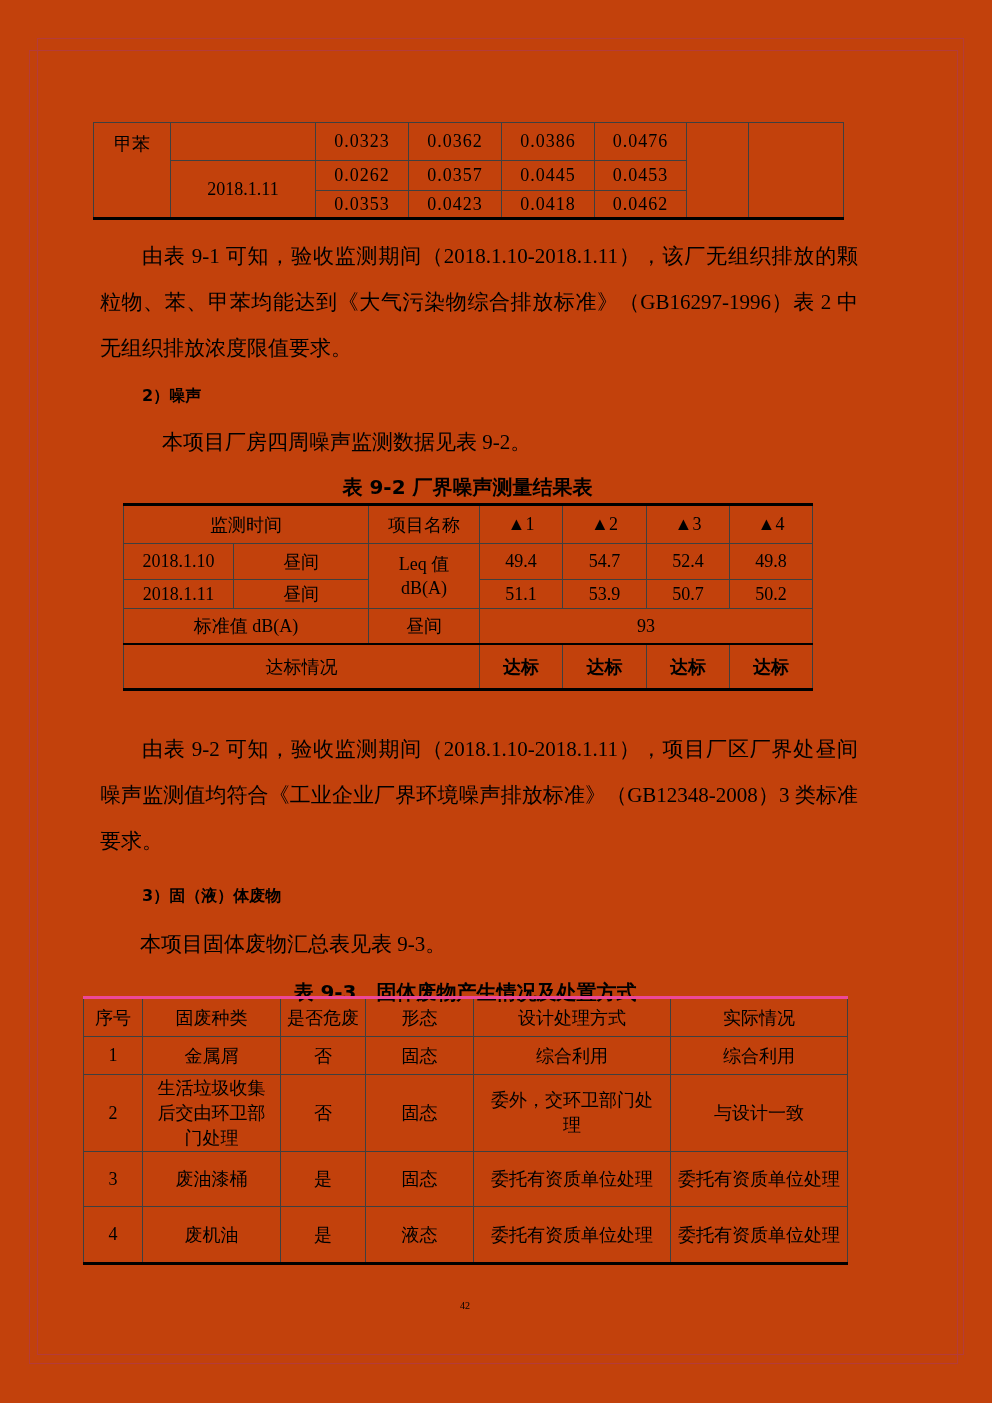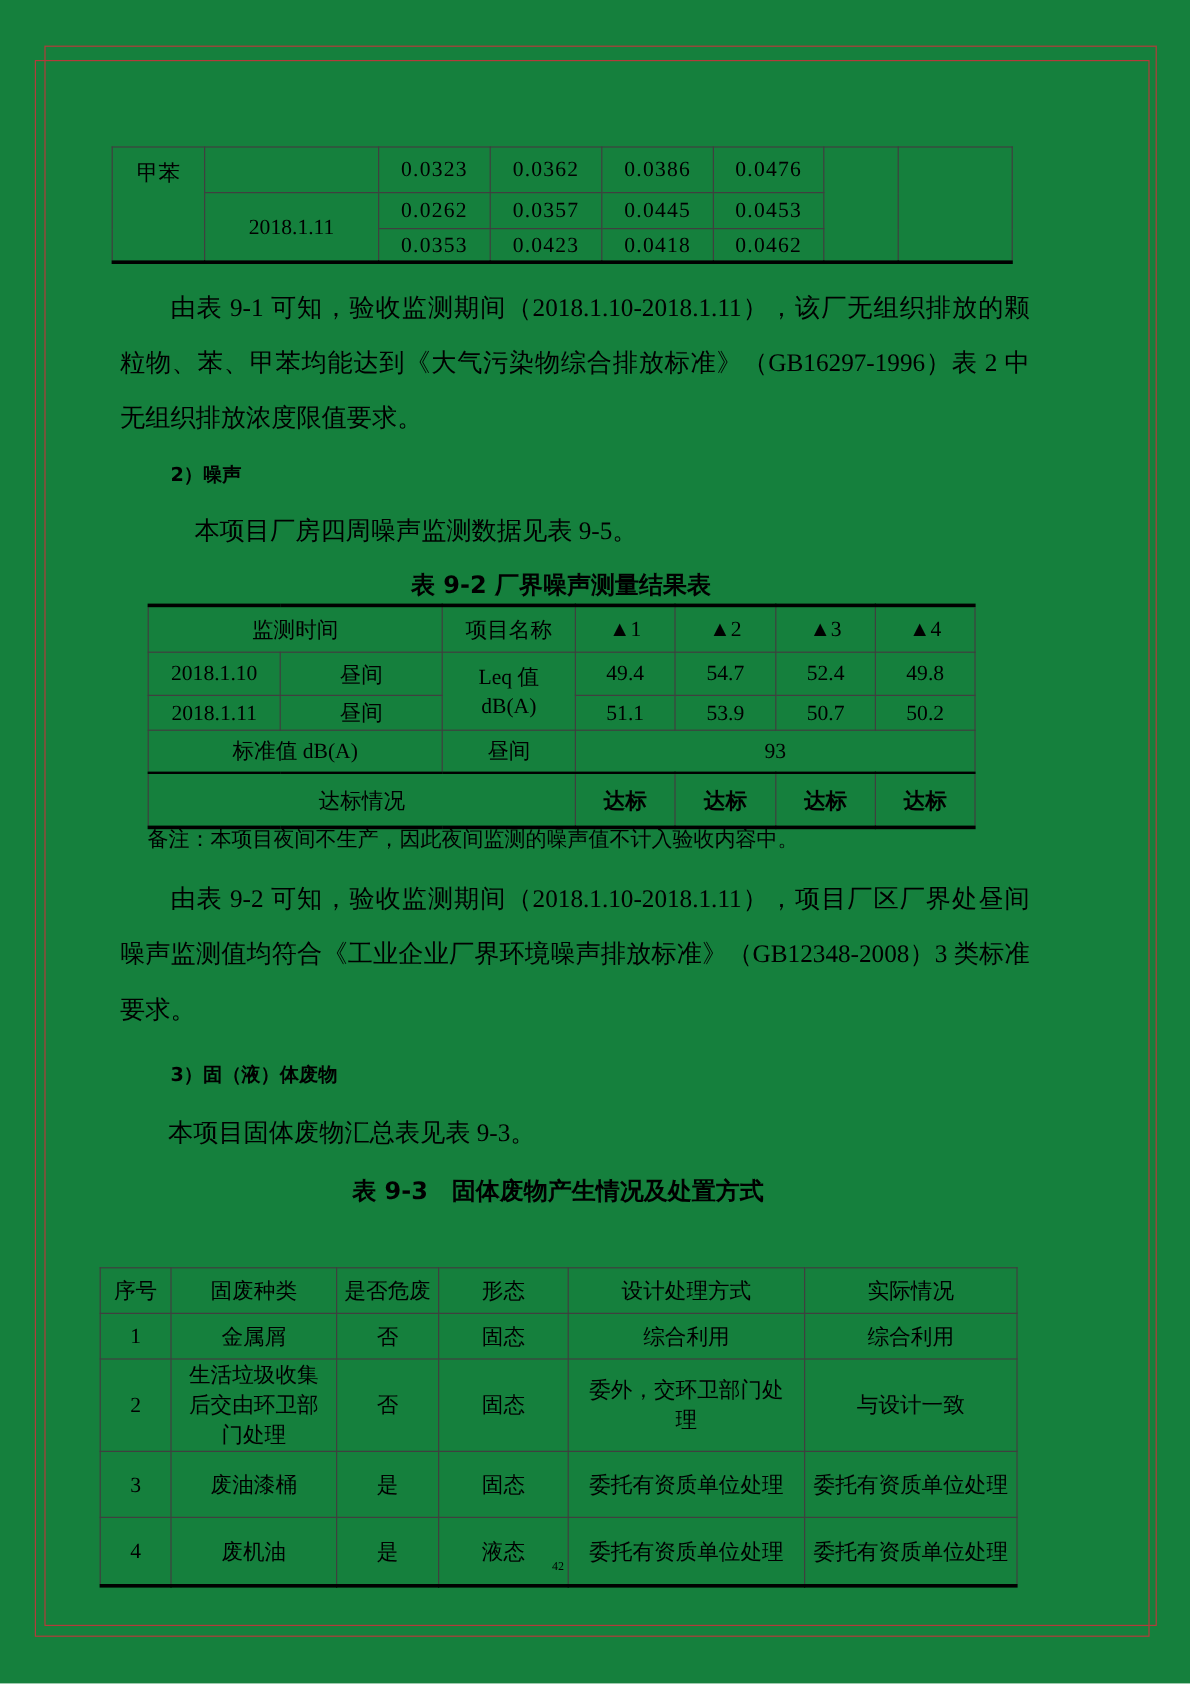--- a/index.html
+++ b/index.html
@@ -1,17 +1,17 @@
 <!DOCTYPE html>
 <html><head>
 <meta charset="utf-8">
 <style>
   html,body { margin:0; padding:0; background:#ffffff; }
   .page {
-    position:relative; width:992px; height:1403px; background:#15803d;
+    position:relative; width:992px; height:1403px; background:#c2410c;
     font-family:"Liberation Serif","DejaVu Serif",serif; color:#000;
     overflow:hidden;
   }
   .red-rect { position:absolute; border:1px solid #b43b3b; }
   .rect-a { left:37px; top:38px; width:925px; height:1315px; }
   .rect-b { left:29px; top:50px; width:927px; height:1312px; }
 
   table { border-collapse:collapse; table-layout:fixed; }
   td { vertical-align:middle; text-align:center; font-size:18px; padding:0 2px;
        border:1px solid #3f3f3f; overflow:hidden; }
@@ -49,22 +49,22 @@
   .t92 tr.r2 td { height:28px; }
   .t92 tr.std td { height:34px; border-bottom:2px solid #000; }
   .t92 tr.comp td { height:43px; }
   .t92 td.bold { font-weight:bold; }
   .t92 .leq { line-height:24px; }
 
   
   .note { position:absolute; left:123px; top:687px; width:740px; font-size:17.5px; }
 
   
-  .t93 { position:absolute; left:83px; top:1056px; width:764px;
-         border-top:1px solid #ec4899; border-bottom:3px solid #000; }
+  .t93 { position:absolute; left:83px; top:996px; width:764px;
+         border-top:3px solid #ec4899; border-bottom:3px solid #000; }
   .t93 tr.hdr td { height:37px; }
   .t93 tr.w1 td { height:37px; }
   .t93 tr.w2 td { height:76px; line-height:25px; padding:0 14px; }
   .t93 tr.w3 td { height:54px; }
   .t93 tr.w4 td { height:55px; }
 
   .page-num { position:absolute; left:83px; top:1300px; width:764px;
               text-align:center; font-size:10px; }
 </style>
 </head>
@@ -108,21 +108,21 @@
       <td class="num">0.0423</td>
       <td class="num">0.0418</td>
       <td class="num">0.0462</td>
     </tr>
   </tbody>
     </table>
 
   <div class="para p1">由表 9-1 可知，验收监测期间（2018.1.10-2018.1.11），该厂无组织排放的颗粒物、苯、甲苯均能达到《大气污染物综合排放标准》（GB16297-1996）表 2 中无组织排放浓度限值要求。</div>
 
   <div class="heading h2">2）噪声</div>
-  <div class="intro intro2">本项目厂房四周噪声监测数据见表 9-5。</div>
+  <div class="intro intro2">本项目厂房四周噪声监测数据见表 9-2。</div>
 
   <div class="tbl-title title92">表 9-2 厂界噪声测量结果表</div>
 
   <table class="t92">
     <colgroup>
       <col style="width:110px">
         <col style="width:135px">
         <col style="width:111px">
       <col style="width:83px">
         <col style="width:84px">
@@ -166,21 +166,20 @@
     <tr class="comp">
       <td colspan="3">达标情况</td>
       <td class="bold">达标</td>
       <td class="bold">达标</td>
       <td class="bold">达标</td>
       <td class="bold">达标</td>
     </tr>
   </tbody>
     </table>
 
-  <div class="note">备注：本项目夜间不生产，因此夜间监测的噪声值不计入验收内容中。</div>
 
   <div class="para p2">由表 9-2 可知，验收监测期间（2018.1.10-2018.1.11），项目厂区厂界处昼间噪声监测值均符合《工业企业厂界环境噪声排放标准》（GB12348-2008）3 类标准要求。</div>
 
   <div class="heading h3">3）固（液）体废物</div>
   <div class="intro intro3">本项目固体废物汇总表见表 9-3。</div>
 
   <div class="tbl-title title93">表 9-3　固体废物产生情况及处置方式</div>
 
   <table class="t93">
     <colgroup>

